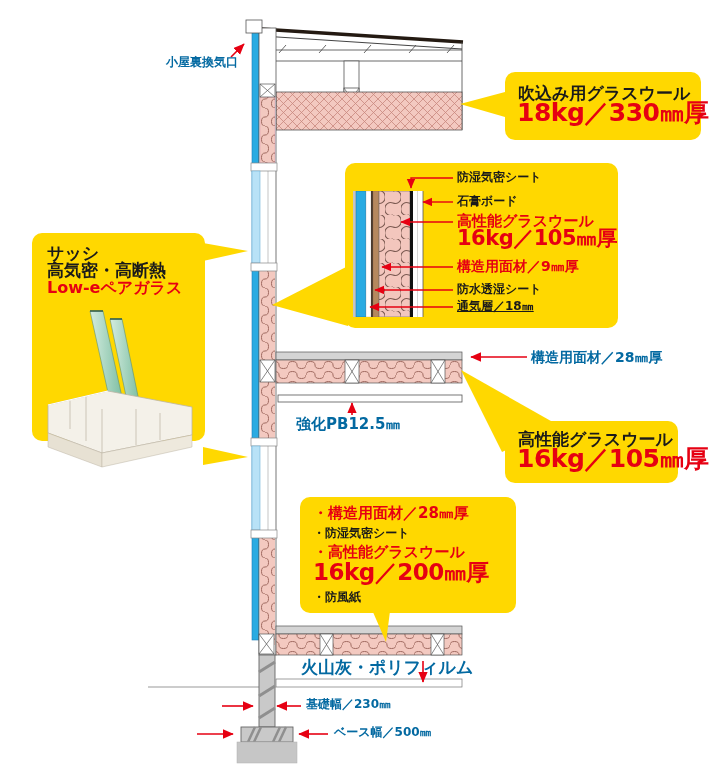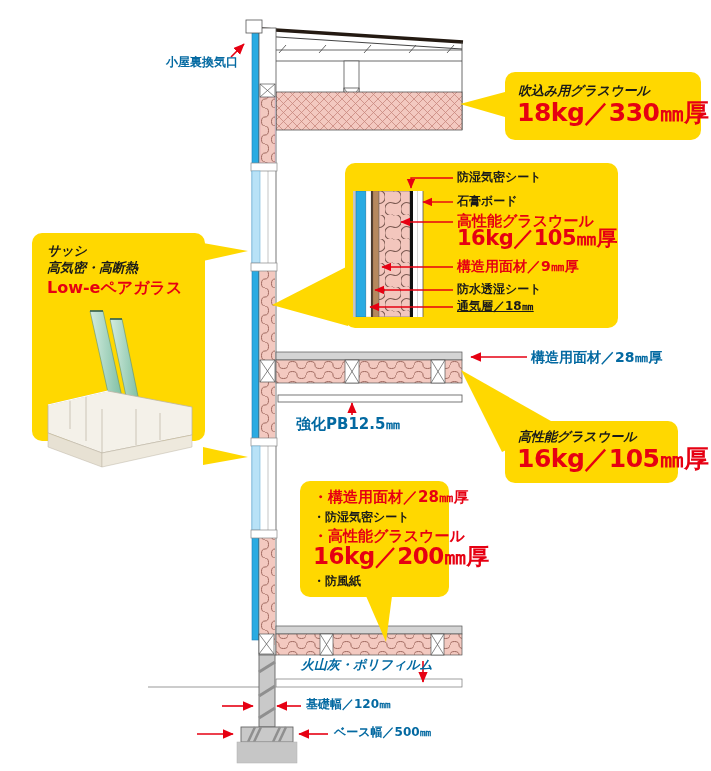--- a/index.html
+++ b/index.html
@@ -3,21 +3,21 @@
 <meta charset="utf-8">
 <style>
   html,body{margin:0;padding:0;background:#fff;}
   body{font-family:"DejaVu Sans","Liberation Sans",sans-serif;}
   .stage{position:relative;width:711px;height:771px;background:#fff;overflow:hidden;}
   .layer{position:absolute;left:0;top:0;width:711px;height:771px;}
   .callout{position:absolute;background:#ffd800;border-radius:10px;z-index:3;}
   .lbl{position:absolute;font-weight:bold;color:#0369a1;white-space:nowrap;z-index:4;line-height:1.15;}
   .in-box{position:absolute;font-weight:bold;color:#1a1a1a;white-space:nowrap;line-height:1.1;}
   .red{color:#e60012;}
-  .t12{font-size:12px;} .t13{font-size:13px;font-style:italic;} .t14{font-size:14px;} .t15{font-size:15px;}
+  .t12{font-size:12px;} .t13{font-size:17px;} .t14{font-size:14px;} .t15{font-size:15px;}
   .big21{font-size:21px;font-weight:800;letter-spacing:-0.5px;}
   .big23{font-size:23px;font-weight:800;letter-spacing:-0.5px;}
   .big25{font-size:25px;font-weight:800;letter-spacing:-0.5px;}
   .big19{font-size:16px;font-weight:800;}
   svg{display:block;}
 </style>
 </head>
 <body>
 
 <div class="stage">
@@ -208,28 +208,28 @@
       <path d="M30,92 L30,120 M46,88 L46,132 M96,100 L96,136 M120,104 L120,131 M62,100 L62,144" stroke="#c3bba9" stroke-width="0.8" fill="none"></path>
       <path d="M8,96 L68,82" stroke="#ffffff" stroke-width="1.2"></path>
     </svg>
   </div>
 
   <div class="callout" style="left:505px;top:421px;width:173px;height:62px;">
     <div class="in-box t13" style="left:13px;top:9px;">高性能グラスウール</div>
     <div class="in-box red big25" style="left:12px;top:24px;">16kg／105㎜厚</div>
   </div>
 
-  <div class="callout" style="left:300px;top:481px;width:149px;height:116px;">
+  <div class="callout" style="left:300px;top:497px;width:216px;height:116px;">
     <div class="in-box red t15" style="left:13px;top:8px;">・構造用面材／28㎜厚</div>
     <div class="in-box t12" style="left:13px;top:30px;">・防湿気密シート</div>
     <div class="in-box red t15" style="left:13px;top:47px;">・高性能グラスウール</div>
     <div class="in-box red big23" style="left:13px;top:63px;">16kg／200㎜厚</div>
     <div class="in-box t12" style="left:13px;top:94px;">・防風紙</div>
   </div>
 
   <div class="lbl t12" style="left:166px;top:56px;">小屋裏換気口</div>
   <div class="lbl t14" style="left:531px;top:349px;">構造用面材／28㎜厚</div>
   <div class="lbl t15" style="left:296px;top:416px;">強化PB12.5㎜</div>
   <div class="lbl t13" style="left:301px;top:658px;">火山灰・ポリフィルム</div>
-  <div class="lbl t12" style="left:306px;top:698px;">基礎幅／120㎜</div>
+  <div class="lbl t12" style="left:306px;top:698px;">基礎幅／230㎜</div>
   <div class="lbl t12" style="left:334px;top:726px;">ベース幅／500㎜</div>
 
 </div>
 
 </body></html>

